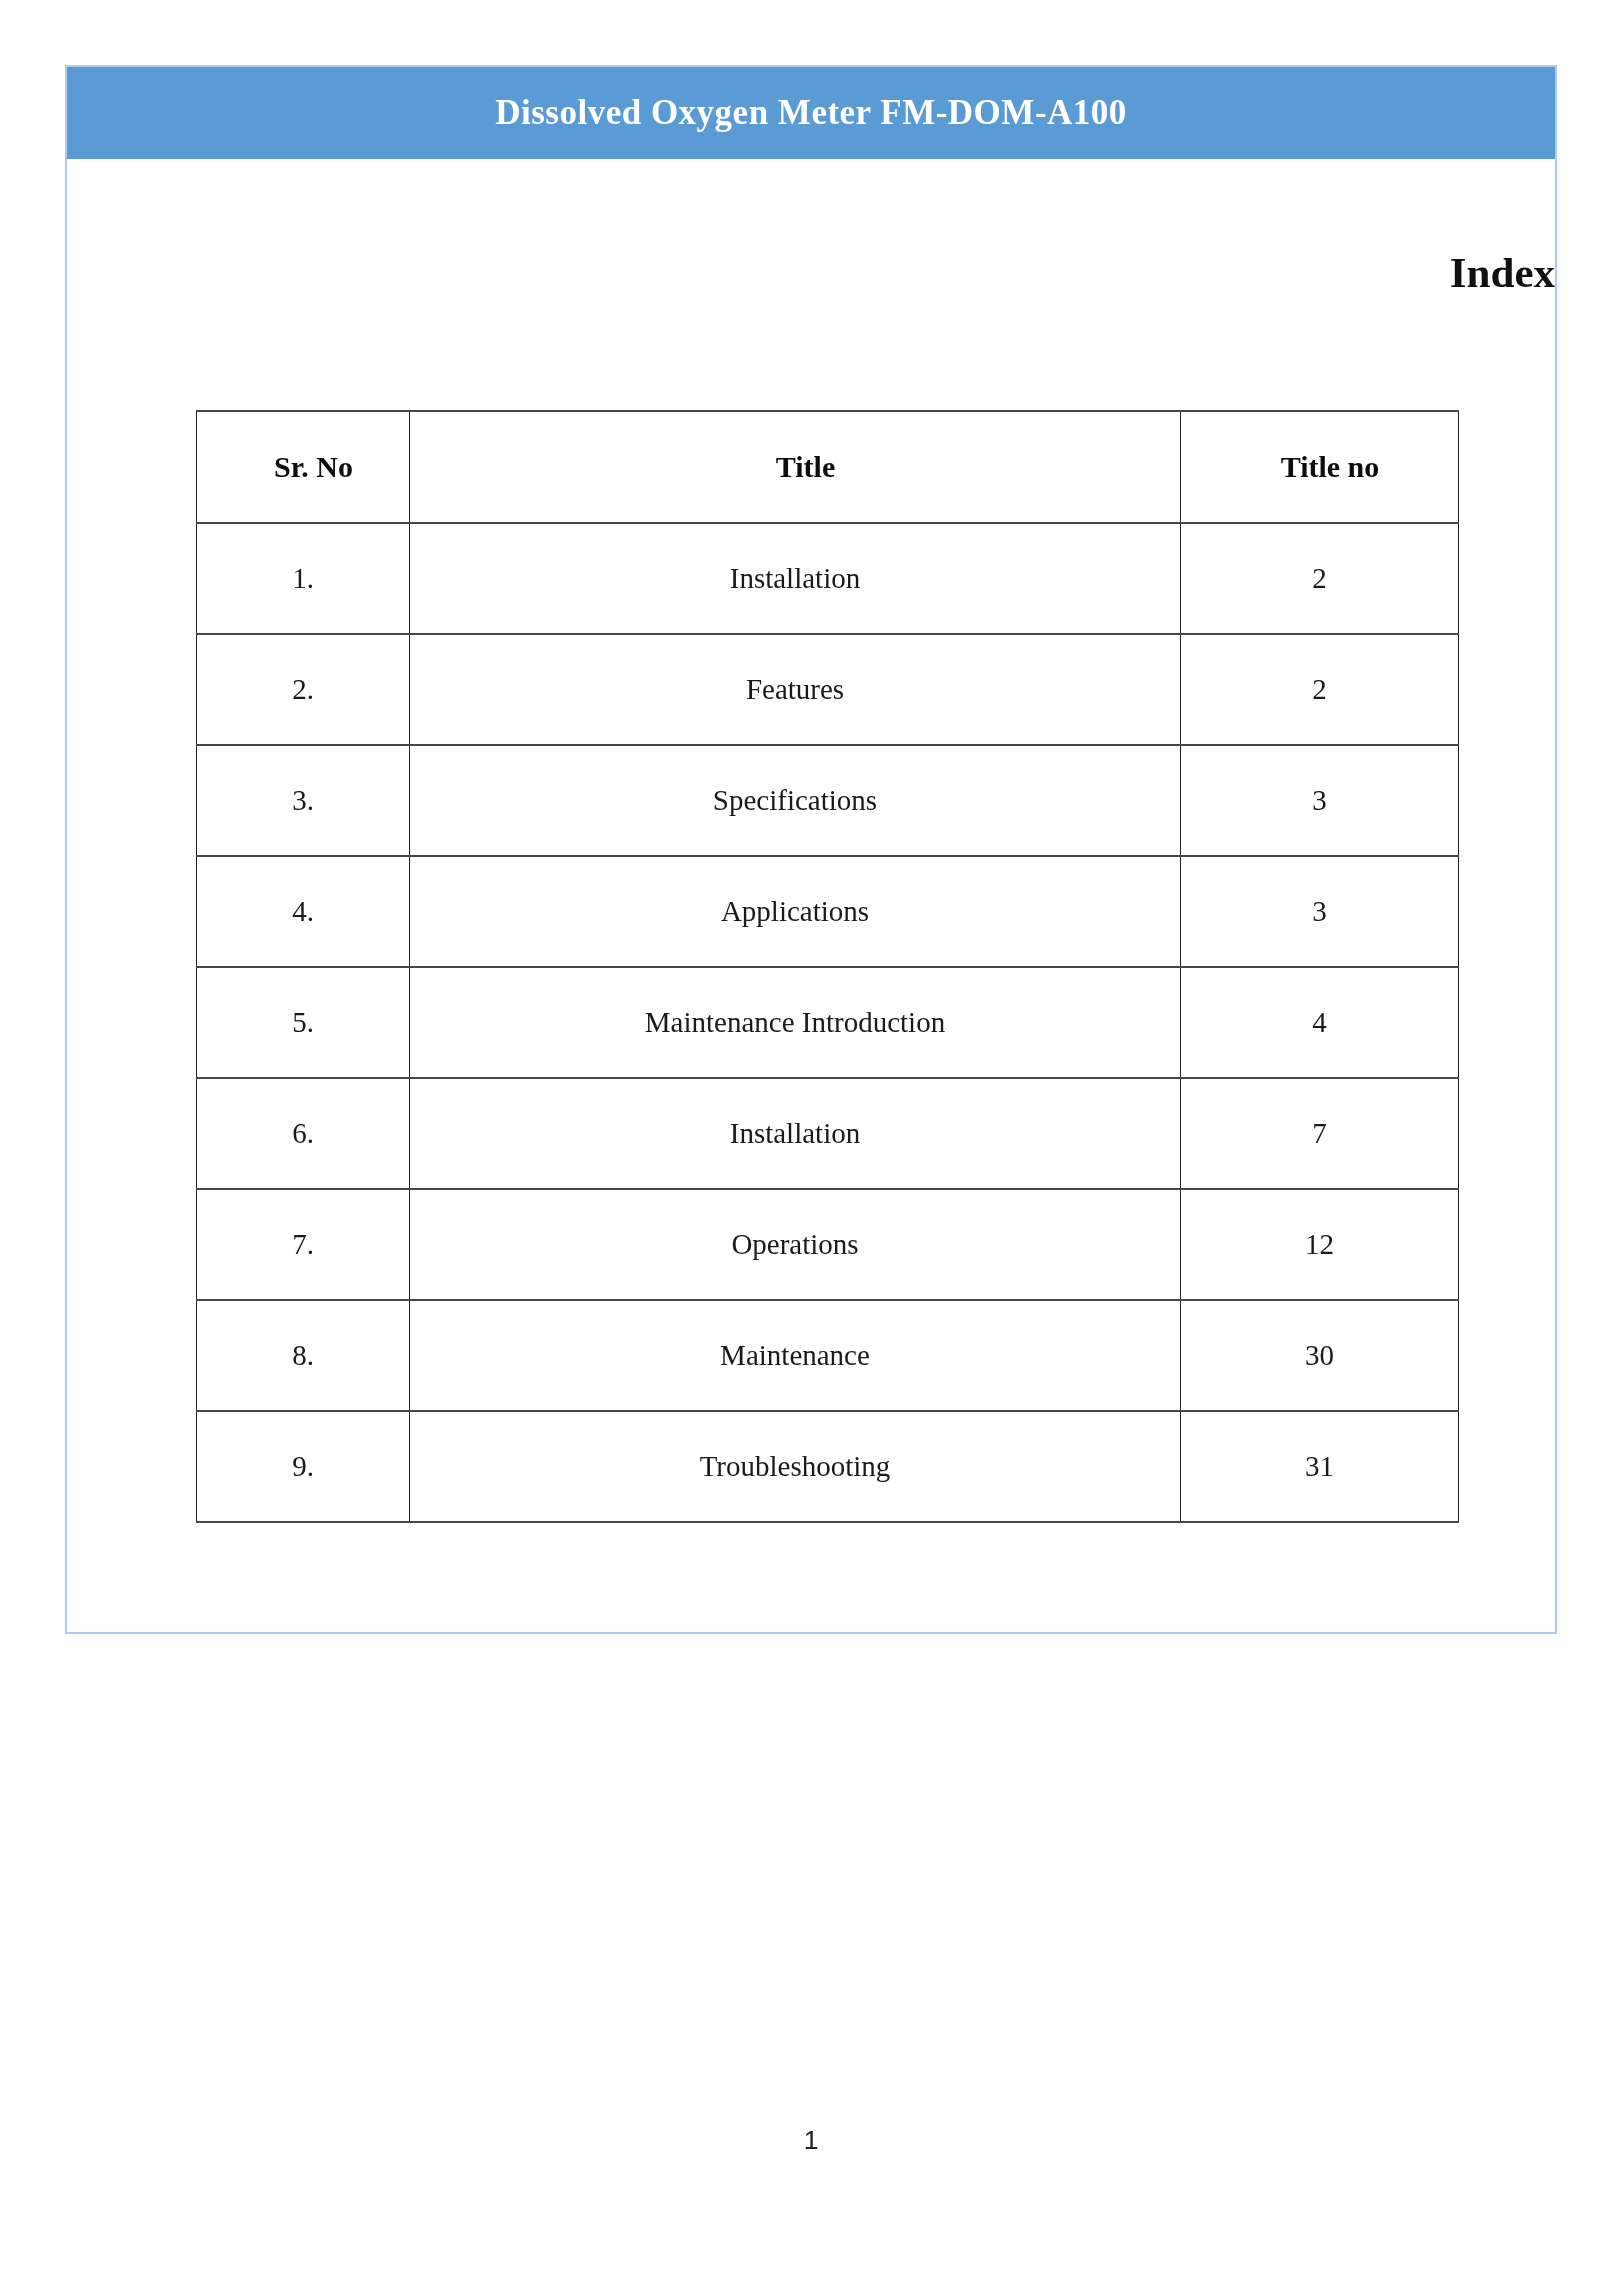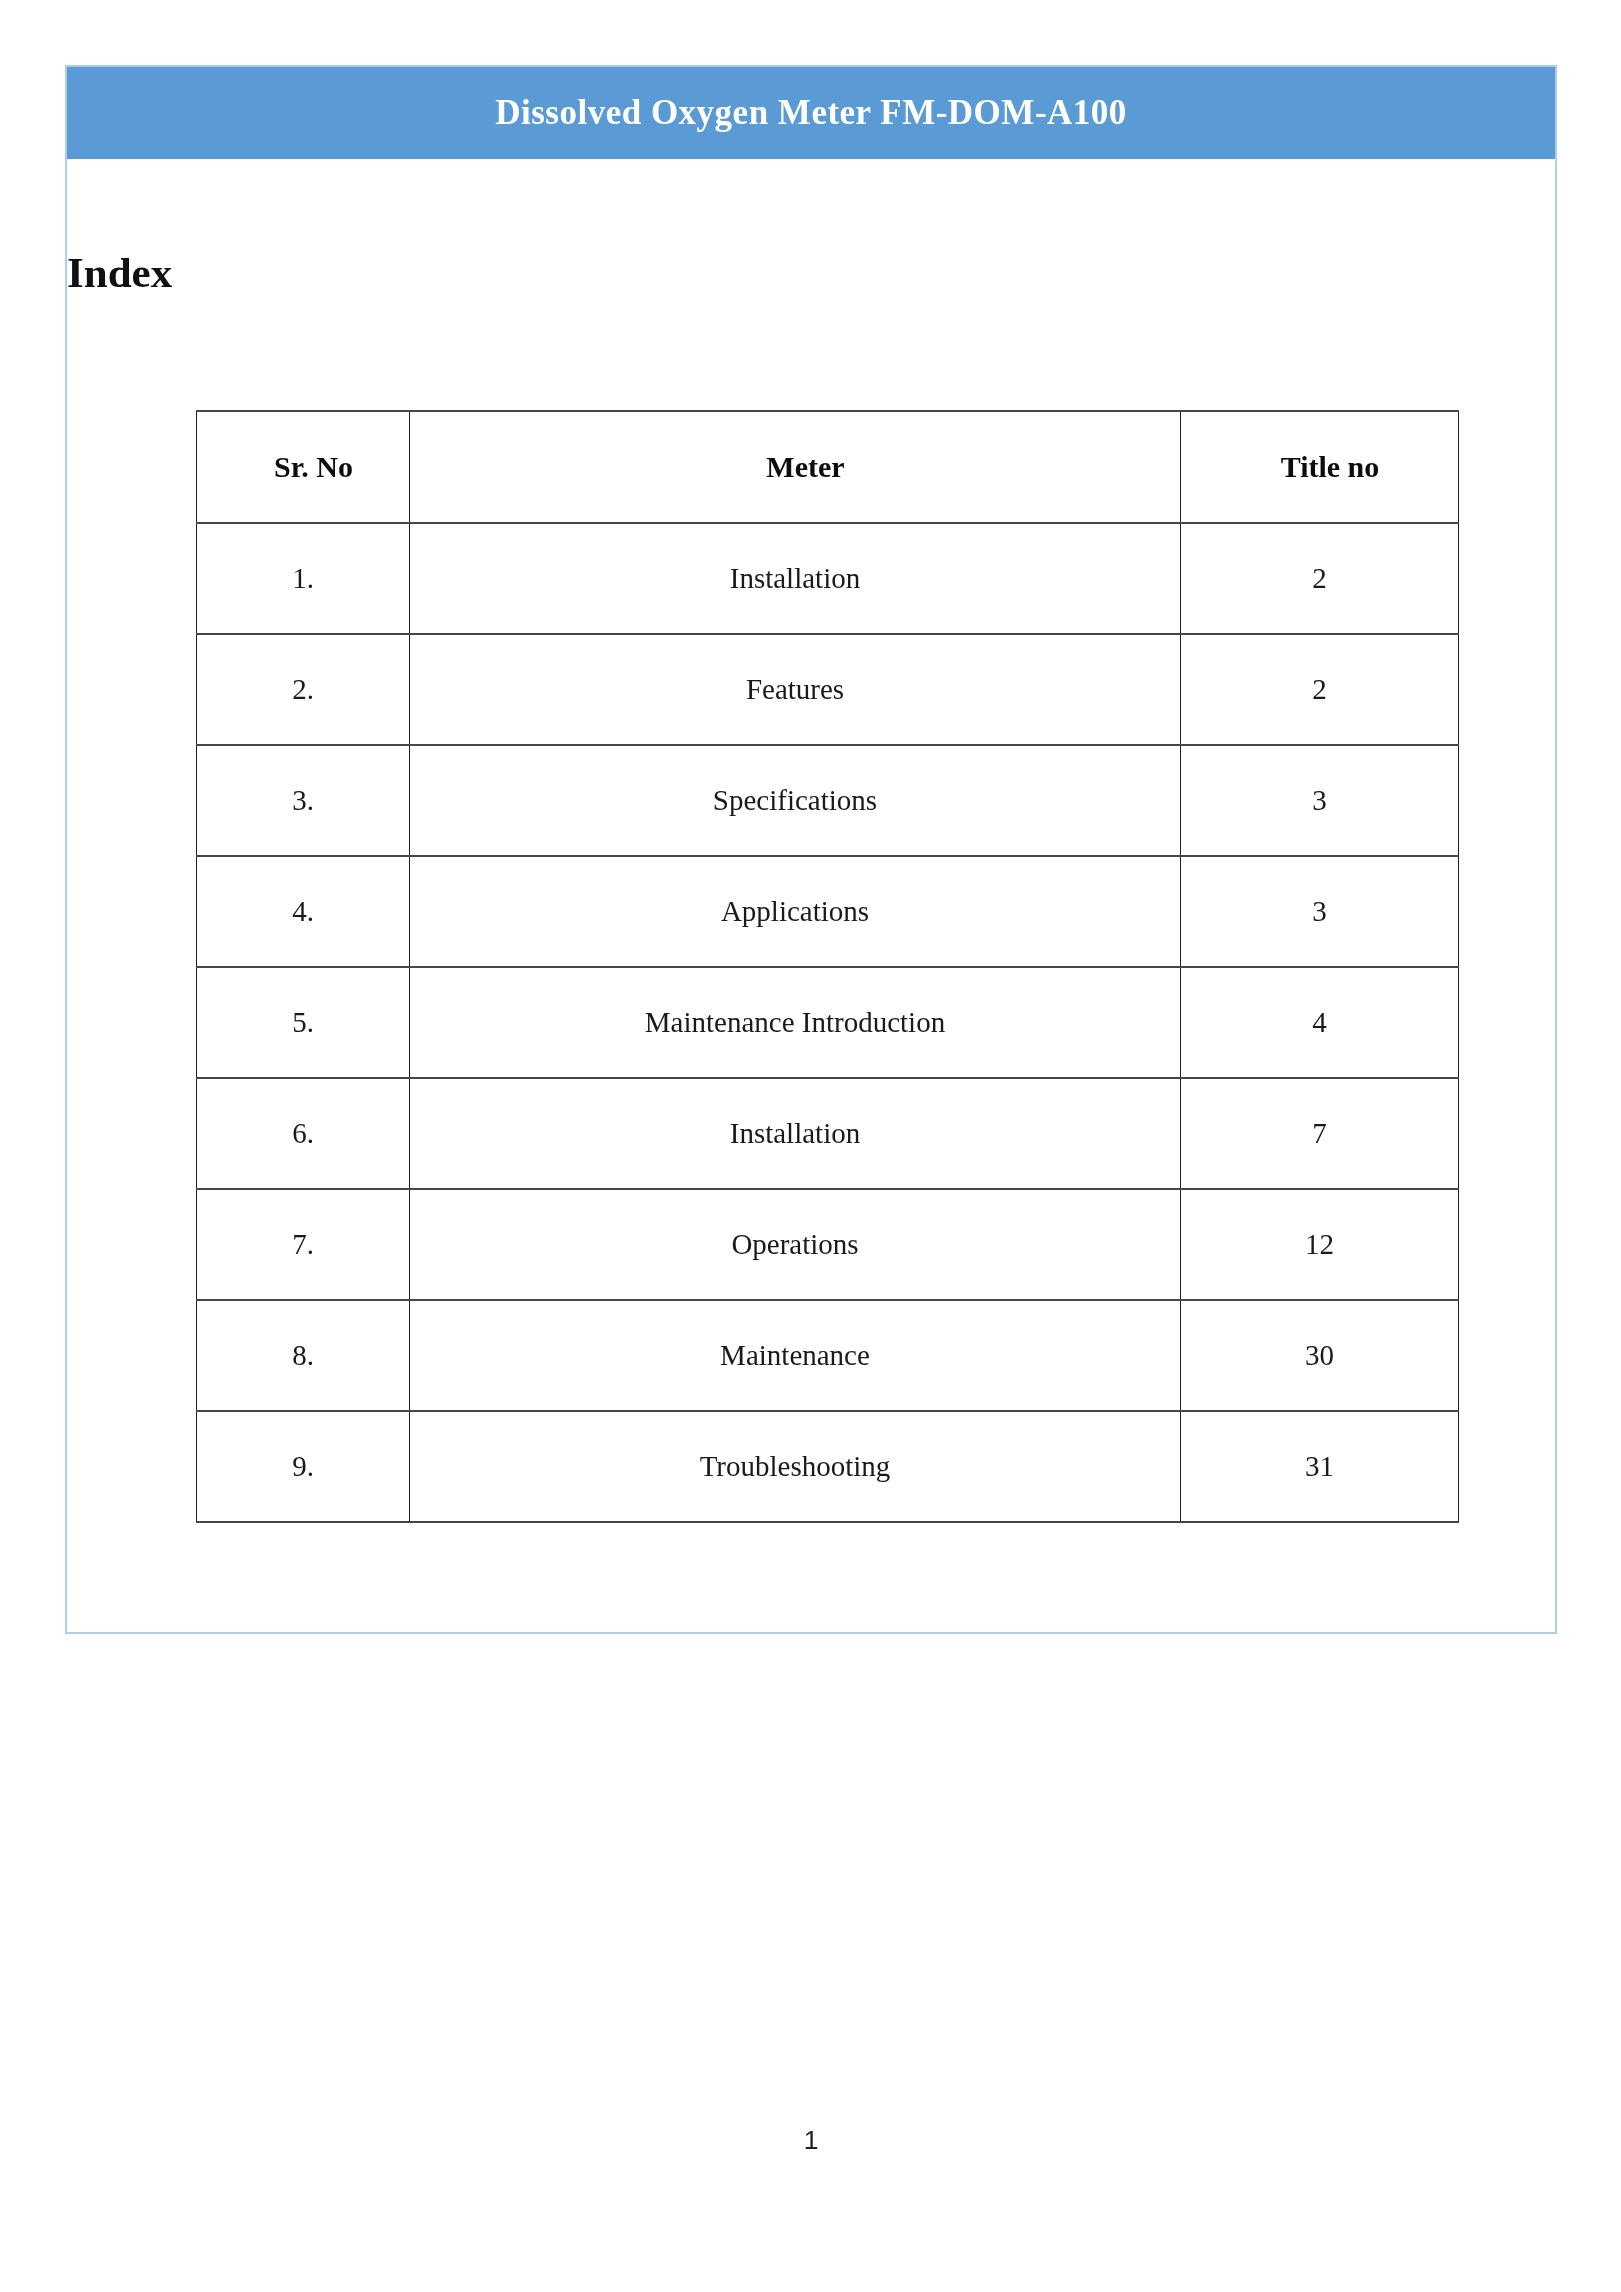--- a/index.html
+++ b/index.html
@@ -30,21 +30,21 @@
   .header-band .band-title {
     color: #ffffff;
     font-size: 35px;
     font-weight: bold;
     letter-spacing: 0.5px;
   }
   .doc-heading {
     position: absolute;
     left: 0; top: 181px;
     width: 100%;
-    text-align: left;
+    text-align: right;
     font-size: 43px;
     font-weight: bold;
     color: #111111;
   }
   .index-table-wrap {
     position: absolute;
     left: 129px;  
     top: 343px;   
     width: 1262px;
   }
@@ -102,21 +102,21 @@
   <div class="index-table-wrap">
     <table class="index-table">
       <colgroup>
         <col class="col-sr">
           <col class="col-title">
           <col class="col-page">
       </colgroup>
       <thead>
         <tr>
           <th>Sr. No</th>
-          <th>Meter</th>
+          <th>Title</th>
           <th>Title no</th>
         </tr>
       </thead>
       <tbody>
         <tr>
           <td>1.</td>
           <td>Installation</td>
           <td>2</td>
         </tr>
         <tr>

